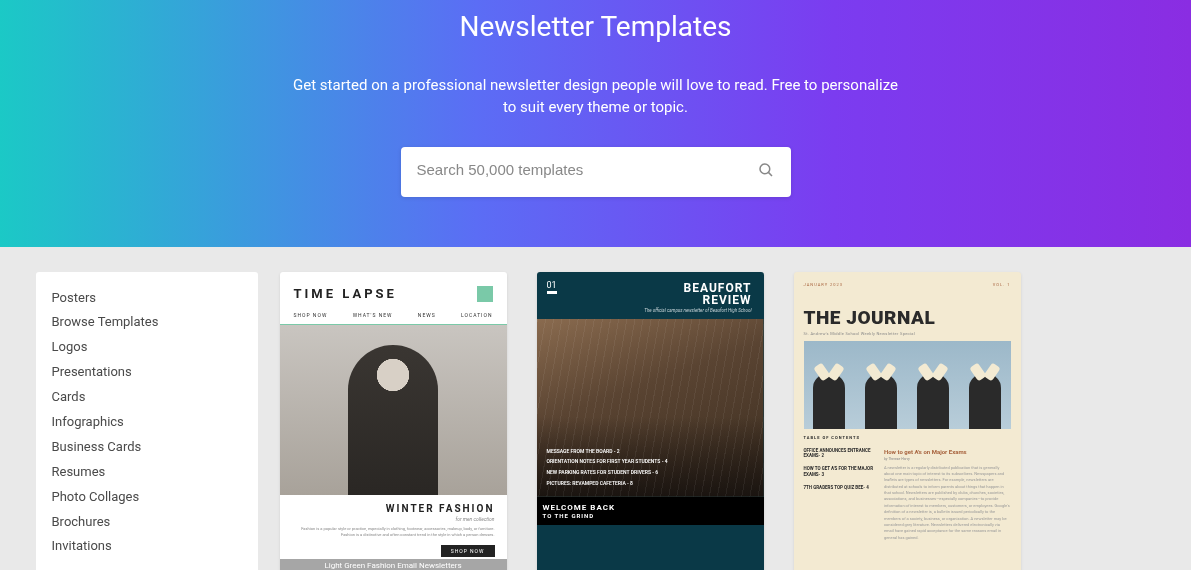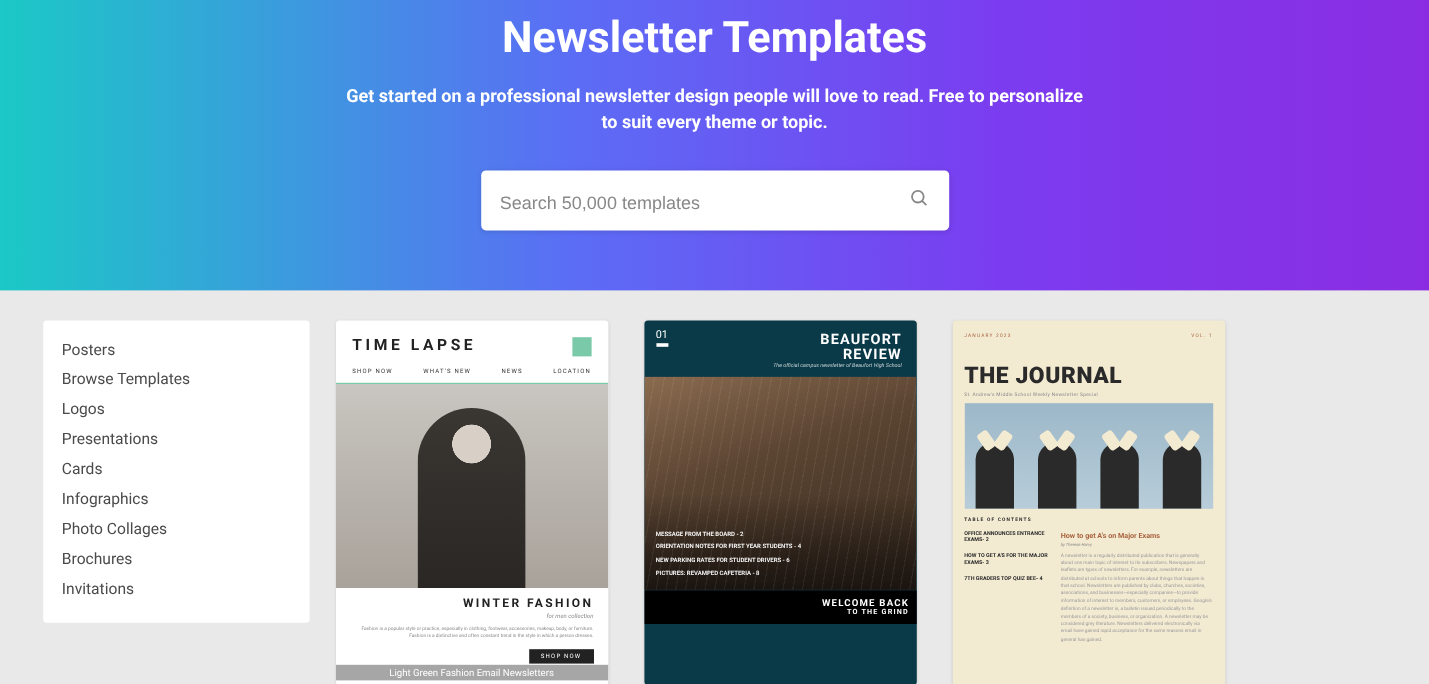--- a/index.html
+++ b/index.html
@@ -4,30 +4,30 @@
 <style>
 * { margin: 0; padding: 0; box-sizing: border-box; }
 body { font-family: -apple-system, BlinkMacSystemFont, "Segoe UI", Roboto, Helvetica, Arial, sans-serif; background: #e9e9e9; }
 
 .hero {
   background: linear-gradient(90deg, #1bc9c6 0%, #5b6df5 40%, #7b3cf0 70%, #8a2de2 100%);
   padding: 10px 20px 50px;
   text-align: center;
   color: #fff;
 }
-.hero h1 { font-size: 36px; font-weight: 700; margin-bottom: 18px; }
-.hero p { font-size: 15px; font-weight: 700; max-width: 620px; margin: 7px auto 28px; line-height: 1.45; }
+.hero h1 { font-size: 28px; font-weight: 400; margin-bottom: 32px; }
+.hero p { font-size: 15px; font-weight: 400; max-width: 620px; margin: 7px auto 28px; line-height: 1.45; }
 
 .searchbox {
   background: #fff;
   width: 390px;
   margin: 0 auto;
   border-radius: 4px;
   display: flex;
-  align-items: flex-end;
+  align-items: flex-start;
   padding: 14px 16px;
   box-shadow: 0 1px 4px rgba(0,0,0,0.12);
 }
 .searchbox input {
   flex: 1;
   border: none;
   outline: none;
   font-size: 15px;
   color: #444;
 }
@@ -90,21 +90,21 @@
 
 
 .t2 { background:#0a3947; color:#fff; position:relative; }
 .t2-num { position:absolute; top:8px; left:10px; font-size:9px; border-bottom:3px solid #ffffff; padding-bottom:1px; }
 .t2-title { text-align:right; padding:10px 12px 2px; font-size:12px; font-weight:700; letter-spacing:1px; line-height:1; }
 .t2-sub { text-align:right; font-size:4.5px; padding:0 12px 6px; font-style:italic; color:#c8d4d8; }
 .t2-img { height:178px; background: linear-gradient(160deg,#8a6b4f 0%,#5a4432 40%,#3a2c1f 100%); position:relative; clip-path: polygon(0 0,100% 0,100% 100%,0 100%); }
 .t2-img::before { content:''; position:absolute; inset:0; background: repeating-linear-gradient(100deg, rgba(255,255,255,0.06) 0 1px, transparent 1px 8px), linear-gradient(to top,#1a1410 0%, transparent 45%); }
 .t2-lines { position:absolute; left:10px; bottom:6px; font-size:5px; line-height:1.55; font-weight:600; }
 .t2-lines div { margin-bottom:3px; }
-.t2-foot { background:#000; text-align:right; padding:6px; font-size:8px; font-weight:700; letter-spacing:1px; }
+.t2-foot { background:#000; text-align:left; padding:6px; font-size:8px; font-weight:700; letter-spacing:1px; }
 .t2-foot2 { font-size:6px; }
 
 
 .t3 { background:#f3ead2; color:#2a2a2a; padding:10px 10px; }
 .t3-top { display:flex; justify-content:space-between; font-size:4px; color:#a8643f; letter-spacing:1px; }
 .t3-title { font-size:19px; font-weight:900; letter-spacing:0.5px; margin:19px 0 2px; }
 .t3-sub { font-size:4px; color:#888; letter-spacing:0.3px; margin-bottom:5px; }
 .t3-img { height:88px; background: linear-gradient(#9cb8c9,#b8cdd9); position:relative; overflow:hidden; }
 .t3-people { position:absolute; bottom:0; left:0; right:0; display:flex; justify-content:space-around; align-items:flex-end; height:70px; }
 .t3-p { width:32px; height:55px; background:#2a2a2a; border-radius:14px 14px 0 0; position:relative; }
@@ -137,20 +137,22 @@
 </div>
 
 <div class="content">
   <div class="sidebar" id="sidebar">
       <div class="sidebar-item">Posters</div>
       <div class="sidebar-item">Browse Templates</div>
       <div class="sidebar-item">Logos</div>
       <div class="sidebar-item">Presentations</div>
       <div class="sidebar-item">Cards</div>
       <div class="sidebar-item">Infographics</div>
+      <div class="sidebar-item">Business Cards</div>
+      <div class="sidebar-item">Resumes</div>
       <div class="sidebar-item">Photo Collages</div>
       <div class="sidebar-item">Brochures</div>
       <div class="sidebar-item">Invitations</div>
     </div>
 
   <div class="grid">
 
     <div class="card">
       <div class="t1-head">
         <span class="t1-title">TIME LAPSE</span>

